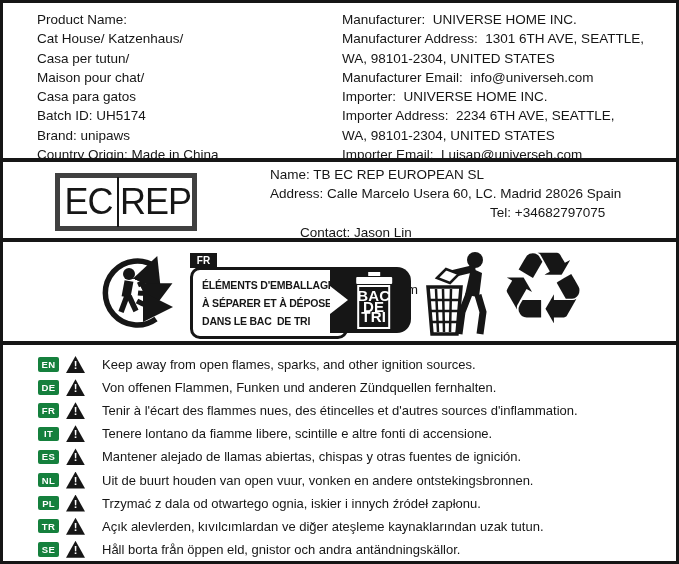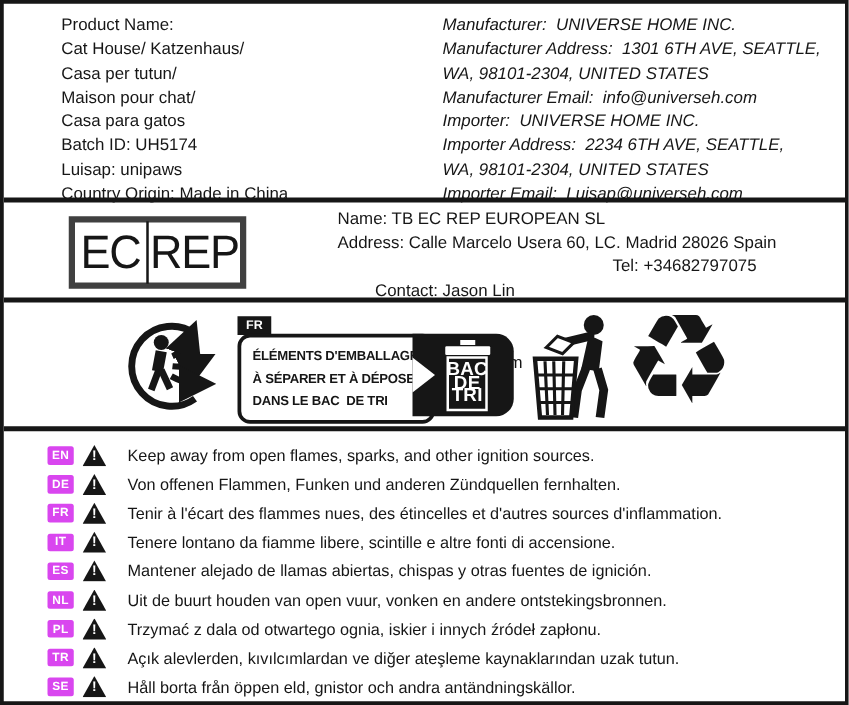--- a/index.html
+++ b/index.html
@@ -5,24 +5,24 @@
   html,body{margin:0;padding:0;background:#fff;}
   .label{
     position:relative; width:679px; height:564px; box-sizing:border-box;
     background:#fff; border:3px solid #161616; overflow:hidden;
     font-family:"Liberation Sans", sans-serif; color:#161616;
   }
   .hr{position:absolute; left:0; right:0; height:4px; background:#161616;}
   .hr1{top:155px;} .hr2{top:235px;} .hr3{top:338px;}
 
   
-  .sec1{position:absolute; top:0; left:12px; right:0; height:155px;}
+  .sec1{position:absolute; top:0; left:0; right:0; height:155px;}
   .col{position:absolute; top:7px; font-size:13.5px; line-height:19.3px;}
   .col-left{left:34px;}
-  .col-right{left:339px;font-style:italic;}
+  .col-right{left:339px;}
   .col div{white-space:pre;}
 
   
   .sec2{position:absolute; top:159px; left:0; right:0; height:76px;}
   .ecrep-box{
     position:absolute; left:52px; top:11px; width:132px; height:48px;
     border:5px solid #404040; display:flex; box-sizing:content-box;
   }
   .ecrep-cell{display:flex; align-items:center; justify-content:center;
     font-size:36px; font-weight:400; letter-spacing:-1px; transform:scaleY(1.04);}
@@ -54,21 +54,21 @@
     display:flex; flex-direction:column; align-items:center; justify-content:center;
     color:#fff; font-size:15px; font-weight:bold; line-height:10.5px; letter-spacing:0.2px;}
   .tidyman{position:absolute; left:420px; top:7px;}
   .recycle{position:absolute; left:498px; top:2px; width:84px; height:88px;
     display:flex; align-items:center; justify-content:center;
     font-size:100px; line-height:88px; color:#161616;}
 
   
   .sec4{position:absolute; top:342px; left:0; right:0; bottom:0; padding-top:8px;}
   .warn-row{display:flex; align-items:center; height:23.1px; padding-left:35px;}
-  .lang-badge{width:21px; height:14.5px; background:#d946ef; color:#fff; border-radius:2px;
+  .lang-badge{width:21px; height:14.5px; background:#15803d; color:#fff; border-radius:2px;
     font-size:9.5px; font-weight:bold; display:flex; align-items:center; justify-content:center;
     flex:0 0 auto; margin-right:7px; letter-spacing:0.3px;}
   .warn-tri{position:relative; width:19px; height:17px; flex:0 0 auto; margin-right:17px;}
   .warn-tri .tri{position:absolute; inset:0; background:#161616;
     clip-path:polygon(50% 0, 100% 100%, 0 100%);}
   .warn-tri .excl{position:absolute; left:0; right:0; bottom:0; text-align:center;
     color:#fff; font-size:11px; font-weight:bold; font-style:normal; line-height:15px;}
   .warn-text{font-size:13px; white-space:pre;text-align:center;}
 </style>
 </head>
@@ -77,21 +77,21 @@
 <div class="label">
 
   <div class="sec1">
     <div class="col col-left">
       <div>Product Name:</div>
       <div>Cat House/ Katzenhaus/</div>
       <div>Casa per tutun/</div>
       <div>Maison pour chat/</div>
       <div>Casa para gatos</div>
       <div>Batch ID: UH5174</div>
-      <div>Luisap: unipaws</div>
+      <div>Brand: unipaws</div>
       <div>Country Origin: Made in China</div>
     </div>
     <div class="col col-right">
       <div>Manufacturer:  UNIVERSE HOME INC.</div>
       <div>Manufacturer Address:  1301 6TH AVE, SEATTLE,</div>
       <div>WA, 98101-2304, UNITED STATES</div>
       <div>Manufacturer Email:  info@universeh.com</div>
       <div>Importer:  UNIVERSE HOME INC.</div>
       <div>Importer Address:  2234 6TH AVE, SEATTLE,</div>
       <div>WA, 98101-2304, UNITED STATES</div>

